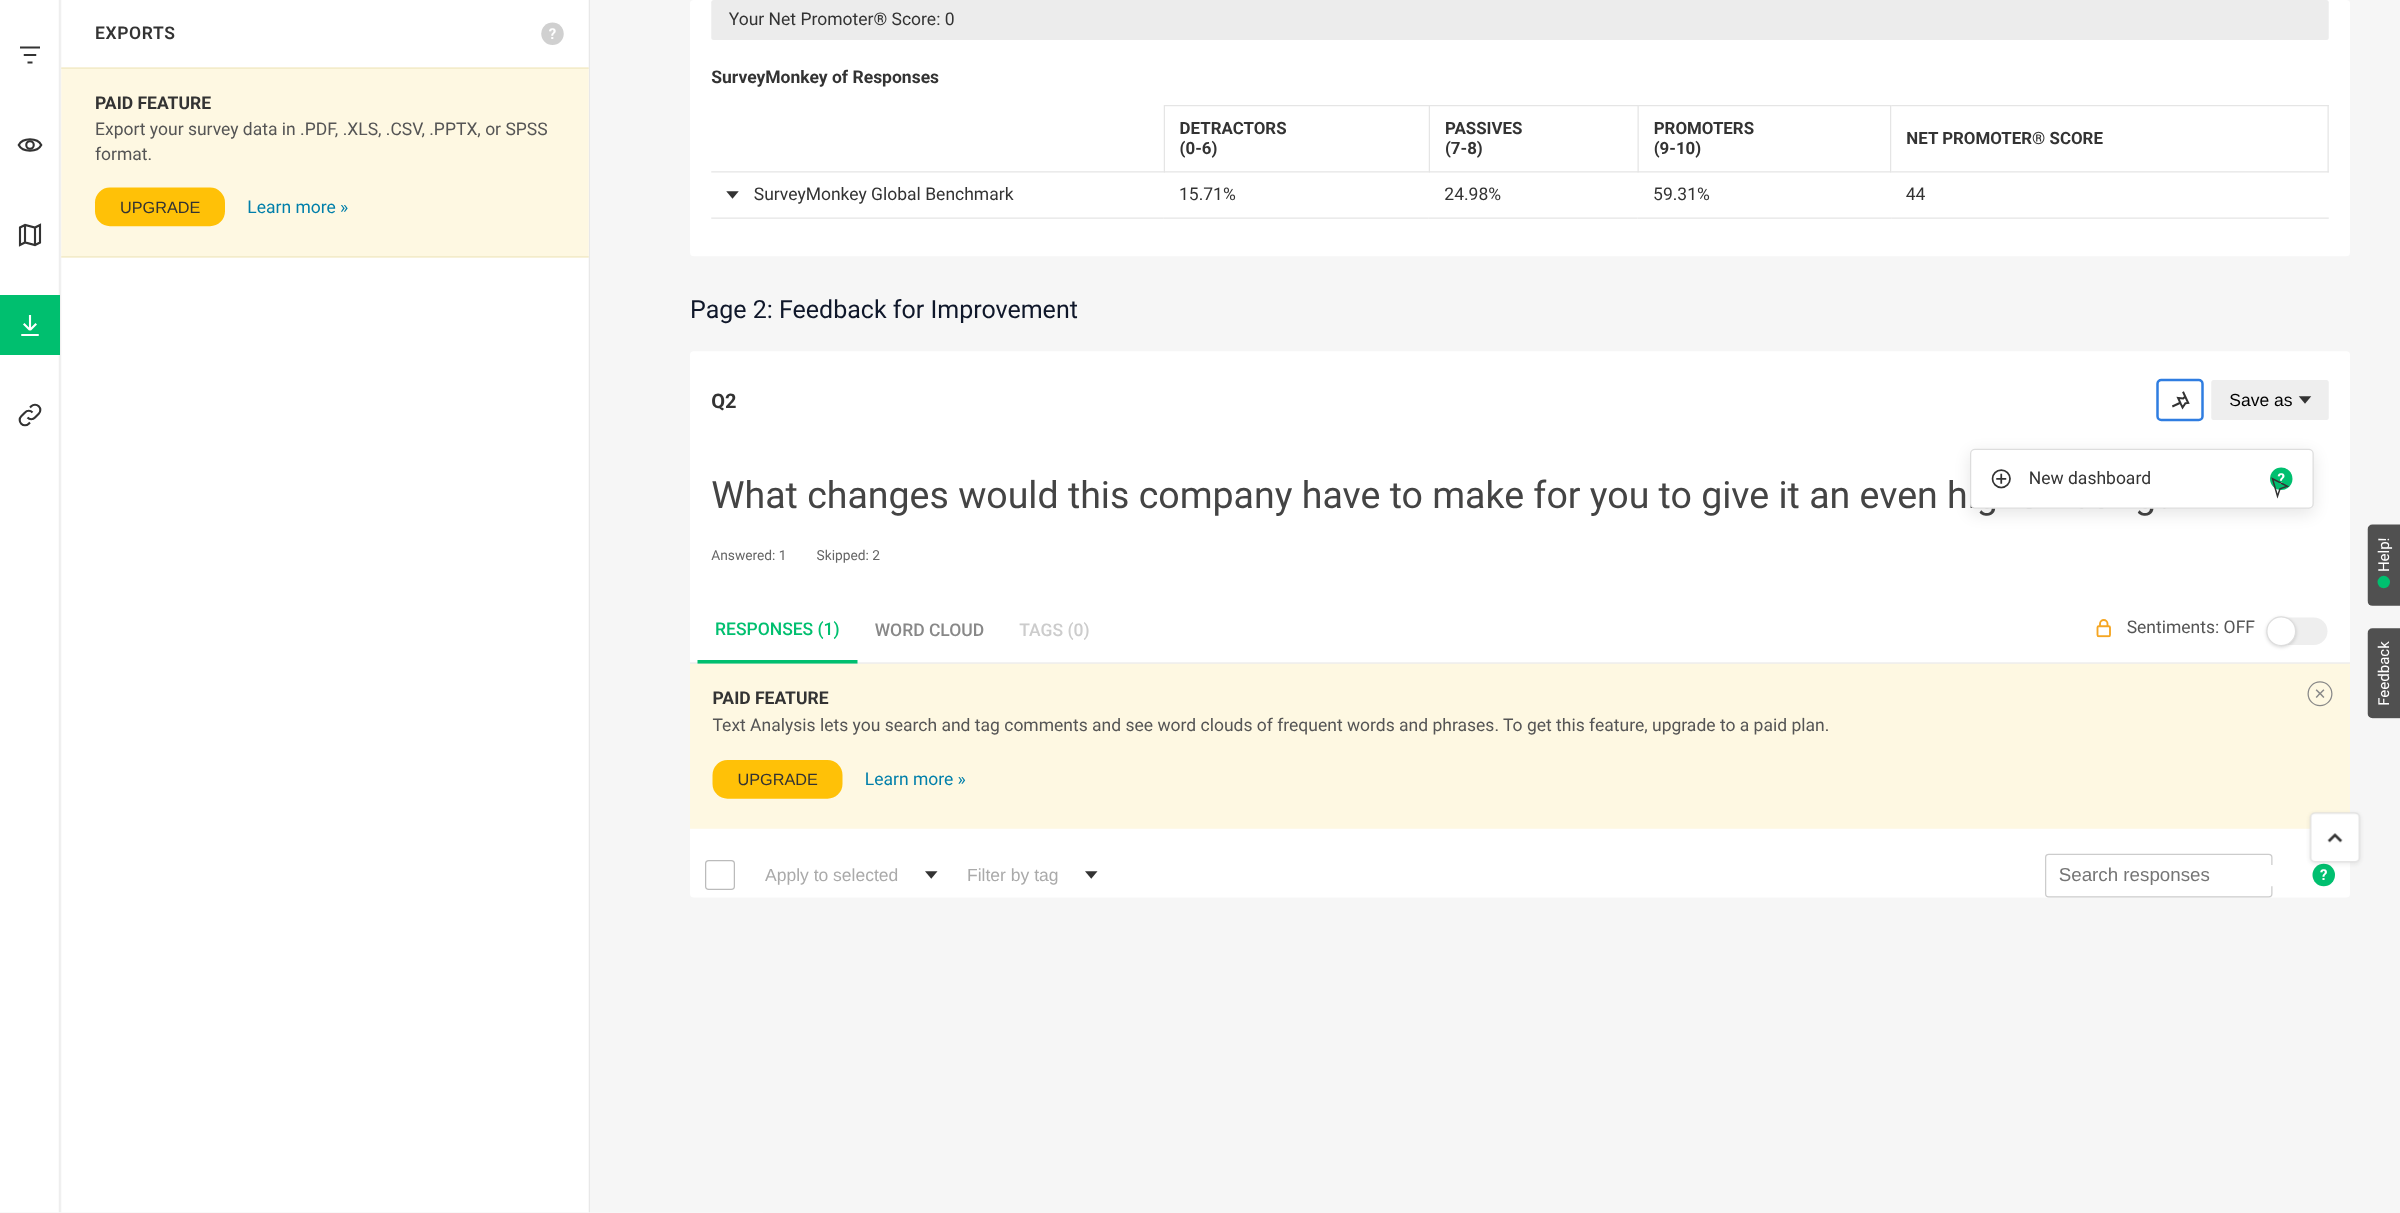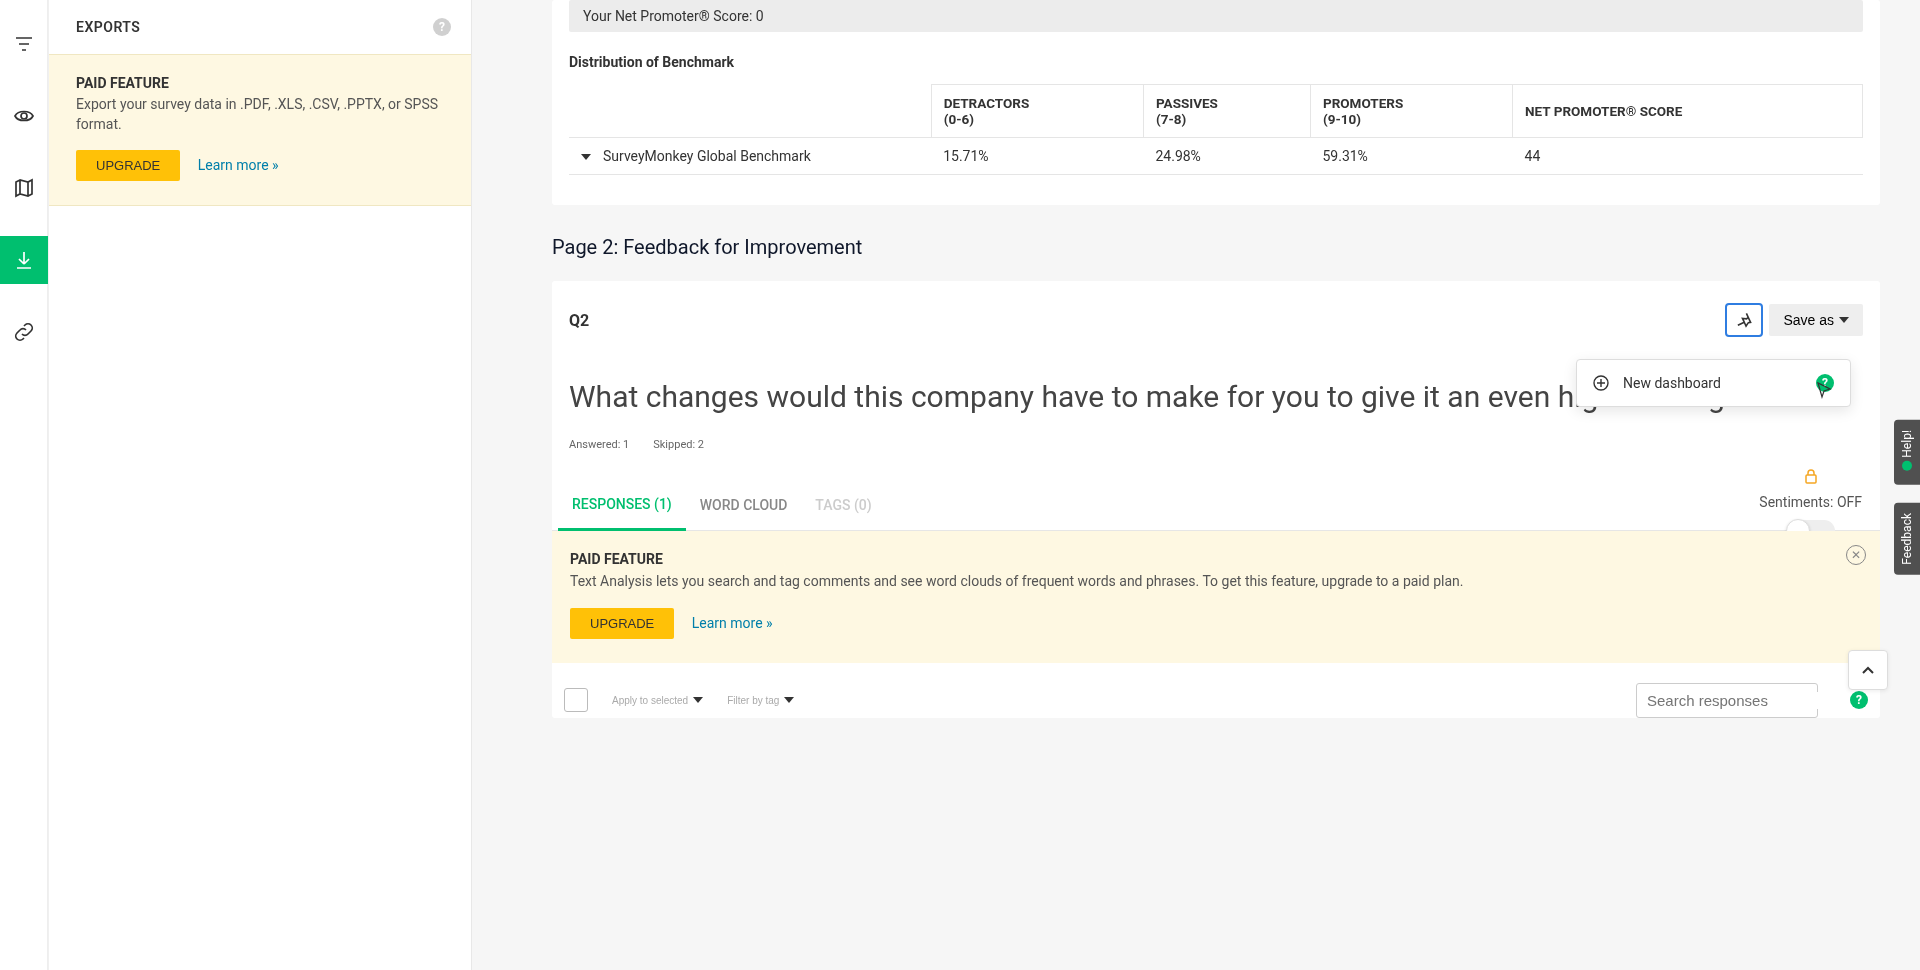--- a/index.html
+++ b/index.html
@@ -14,21 +14,21 @@
   .rail-item.active svg { stroke: #fff; fill:none; }
 
   
   .sidebar { width: 424px; background: #fff; border-left: 1px solid #f0f0f0; border-right: 1px solid #e8e8e8; }
   .sidebar-head { display: flex; align-items: center; justify-content: space-between; padding: 18px 20px 18px 27px; }
   .sidebar-head .title { font-weight: 600; letter-spacing: .5px; font-size: 14px; color: #333; }
   .help-badge { width: 18px; height: 18px; border-radius: 50%; background: #d0d0d0; color: #fff; font-size: 12px; font-weight: 700; display: flex; align-items: center; justify-content: center; }
   .promo { background: #FEF8E2; border-top: 1px solid #f0e7c2; border-bottom: 1px solid #f0e7c2; padding: 20px 27px 24px; }
   .promo .paid { font-weight: 700; font-size: 14px; margin-bottom: 4px; }
   .promo .desc { font-size: 14px; color: #555; line-height: 1.4; margin-bottom: 16px; }
-  .btn-upgrade { background: #FFC107; border: none; font-weight: 500; padding: 8px 20px; font-size: 13px; border-radius: 2px; cursor: pointer; color:#333;}
+  .btn-upgrade { background: #FFC107; border: none; font-weight: 500; padding: 8px 20px; font-size: 13px; border-radius: 12px; cursor: pointer; color:#333;}
   .learn-more { color: #007FAA; margin-left: 14px; text-decoration: none; font-size: 14px; cursor:pointer; }
 
   
   .main { flex: 1; background: #f6f6f6; overflow-y: auto; padding: 0 40px 40px 80px; position: relative; }
 
   .card { background: #fff; border-radius: 3px; margin-bottom: 30px; padding-bottom: 30px; }
 
   .nps-box { background: #ececec; padding: 8px 14px; border-radius:2px; margin: 0 17px 22px; font-size:14px; }
   .dist-title { font-weight: 700; padding: 0 17px; margin-bottom: 14px; font-size:14px; }
 
@@ -56,34 +56,34 @@
   .dropdown .help-badge { background:#00BF6F;}
   .cursor { position:absolute; width:18px;height:18px; top:78px; right:30px; z-index:11;}
 
   .q2-body { padding: 0 17px; }
   .q2-text { font-size: 30px; line-height:1.35; color:#444; margin: 26px 0 20px; font-weight:400;}
   .q2-meta { color:#666; font-size:11px; display:flex; gap:24px; margin-bottom:30px;}
 
   .tabs { border-bottom:1px solid #e6e6e6; display:flex; align-items:center; padding:0 6px; position:relative; height:50px;}
   .tab { padding: 16px 14px; font-weight:500; color:#888; font-size:14px; cursor:pointer;}
   .tab.active { color:#00BF6F; border-bottom:3px solid #00BF6F;text-align:right; }
-  .tabs-right { margin-left:auto; display:flex; align-items:center; gap:10px; padding-right:12px;flex-direction:column;}
+  .tabs-right { margin-left:auto; display:flex; gap:10px; padding-right:12px;}
   .lock-icon { width:16px;height:16px; }
   .sent-label { color:#555; font-size:14px;}
   .toggle { width:48px; height:22px; background:#eee; border-radius:12px; position:relative; cursor:pointer;}
   .toggle .knob { position:absolute; width:24px;height:24px; background:#fff; border:1px solid #ddd; border-radius:50%; top:-1px; left:-1px; box-shadow:0 1px 3px rgba(0,0,0,.15);}
 
   .promo2 { background:#FEF8E2; padding: 20px 18px 24px; position:relative;}
   .promo2 .paid { font-weight:700; margin-bottom:4px;}
   .promo2 .desc { color:#555; line-height:1.5; margin-bottom:16px; max-width: 920px;}
   .close-x { position:absolute; top:14px; right:14px; width:20px;height:20px; border:1.5px solid #888; border-radius:50%; display:flex; align-items:center; justify-content:center; cursor:pointer; color:#888; font-size:12px;}
 
   .toolbar2 { display:flex; align-items:center; gap:24px; padding: 20px 12px 0;}
   .chk { width:24px;height:24px; border:1px solid #bbb; border-radius:3px; cursor:pointer;}
-  .ghost-btn { background:none;border:none; color:#aaa; display:flex; align-items:center; gap:5px; font-size:10px; cursor:pointer;}
+  .ghost-btn { background:none;border:none; color:#aaa; display:flex; align-items:center; gap:21px; font-size:14px; cursor:pointer;}
   .search-wrap { margin-left:auto; display:flex; align-items:center; border:1px solid #ccc; border-radius:3px; padding:8px 10px; width:182px;}
   .search-wrap input { border:none; outline:none; flex:1; font-size:15px; color:#666;}
   .search-wrap svg { width:16px;height:16px; stroke:#888; fill:none;}
   .help-badge.green { background:#00BF6F;}
 
   
   .float-tab { position:fixed; right:0; background:#505050; color:#fff; padding:10px 6px; writing-mode:vertical-rl; transform:rotate(180deg); border-radius:0 4px 4px 0; font-size:12px; cursor:pointer; z-index:50;}
   #help-tab { top:420px;}
   #help-tab .dot{ display:inline-block; width:10px;height:10px;background:#00BF6F;border-radius:50%; margin-top:4px; transform:rotate(180deg);}
   #feedback-tab { top:503px;}
@@ -134,21 +134,21 @@
       <div class="desc">Export your survey data in .PDF, .XLS, .CSV, .PPTX, or SPSS format.</div>
       <button class="btn-upgrade">UPGRADE</button>
       <a class="learn-more">Learn more »</a>
     </div>
   </div>
 
   <div class="main">
 
     <div class="card">
       <div class="nps-box">Your Net Promoter® Score: 0</div>
-      <div class="dist-title">Distribution of Benchmark</div>
+      <div class="dist-title">SurveyMonkey of Responses</div>
       <table class="dist">
         <thead>
           <tr>
             <th style="width:28%;border-top:none;border-left:none;"></th>
             <th><span>DETRACTORS</span><br><span>(0-6)</span></th>
             <th><span>PASSIVES</span><br><span>(7-8)</span></th>
             <th><span>PROMOTERS</span><br><span>(9-10)</span></th>
             <th>NET PROMOTER® SCORE</th>
           </tr>
         </thead>

